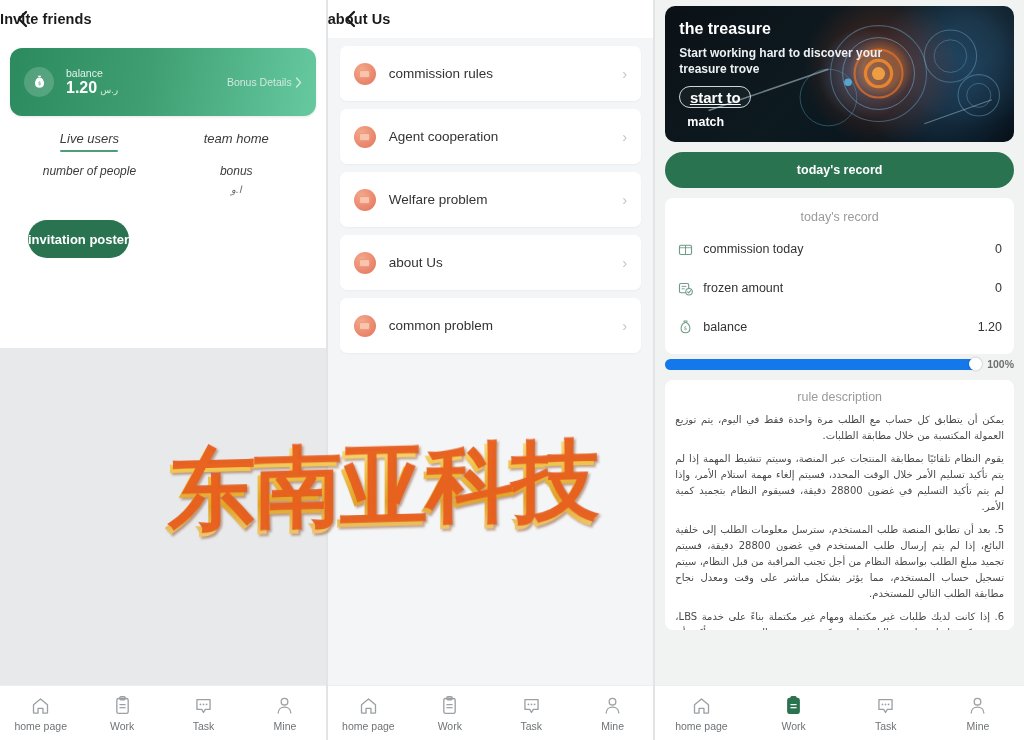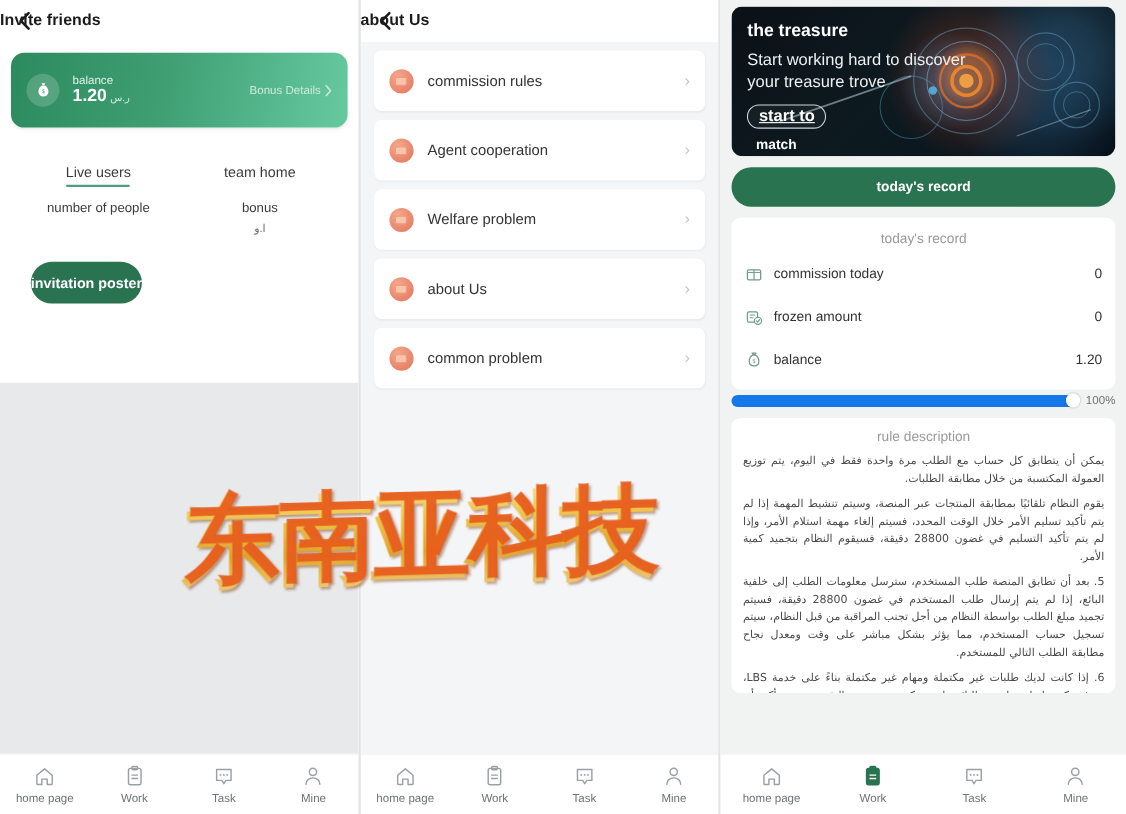--- a/index.html
+++ b/index.html
@@ -82,22 +82,23 @@
   .bonus-details {
     position: absolute; right: 14px; top: 50%;
     transform: translateY(-50%);
     font-size: 10.5px; color: #cfe8dc;
     display: flex; align-items: center; gap: 3px;
     cursor: pointer;
   }
 
   .stats-row {
     display: flex;
-    margin-top: 32px;
+    margin-top: 13px;
     padding: 0 16px;
+    font-style: italic;
   }
   .stat-col { flex: 1; text-align: center; }
   .stat-tab {
     font-size: 13px; color: #3b3b3b;
     display: inline-block; padding-bottom: 6px;
     position: relative;
     cursor: pointer;
   }
   .stat-tab.active::after {
     content: "";
@@ -166,22 +167,22 @@
       radial-gradient(circle at 80% 55%, rgba(40,90,130,.40) 0 10%, rgba(0,0,0,0) 30%),
       radial-gradient(circle at 88% 28%, rgba(60,110,150,.30) 0 7%, rgba(0,0,0,0) 26%),
       linear-gradient(135deg, #0b1116 0%, #0d1a20 45%, #07111a 100%);
     position: relative;
     overflow: hidden;
     padding: 14px 0 0 14px;
   }
   .tr-rings { position:absolute; inset:0; pointer-events:none; }
   .tr-title { font-size: 16px; font-weight: bold; color: #fff; position: relative; z-index: 2; }
   .tr-sub {
-    margin-top: 7px; font-size: 15px; color: #eef1f3;
-    line-height: 1.35; width: 205px; font-weight: normal;
+    margin-top: 7px; font-size: 12px; color: #eef1f3;
+    line-height: 1.35; width: 205px; font-weight: bold;
     position: relative; z-index: 2;
   }
   .tr-btn {
     margin-top: 9px;
     width: 72px; height: 22px;
     border: 1px solid #cdd6db;
     border-radius: 11px;
     display: flex; align-items: center; justify-content: center;
     font-size: 15px; color: #fff; font-weight: bold;
     background: rgba(255,255,255,.04);
@@ -233,21 +234,21 @@
   .progress-fill {
     position: absolute; left: 0; top: 0; bottom: 0;
     width: 100%;
     background: #1478ea; border-radius: 6px;
   }
   .progress-thumb {
     position: absolute; right: 0; top: 50%; transform: translate(2px,-50%);
     width: 13px; height: 13px; border-radius: 50%;
     background: #fff; box-shadow: 0 0 2px rgba(0,0,0,.3);
   }
-  .progress-pct { font-size: 10.5px; color: #6e6e6e; font-weight: normal; }
+  .progress-pct { font-size: 10.5px; color: #6e6e6e; font-weight: bold; }
 
   .rule-card {
     margin-top: 10px;
     background: #fff;
     border-radius: 8px;
     padding: 10px 10px 8px 10px;
     height: 250px;
     overflow: hidden;
   }
   .rule-title { text-align:center; font-size: 12.5px; color:#9a9a9a; margin-bottom: 8px; }

